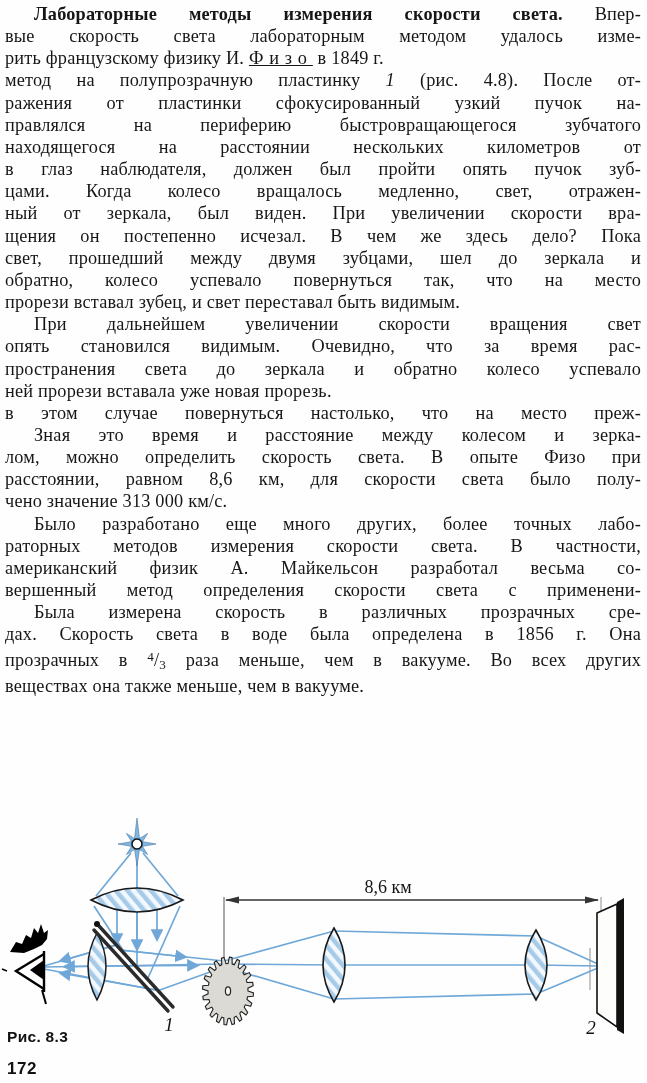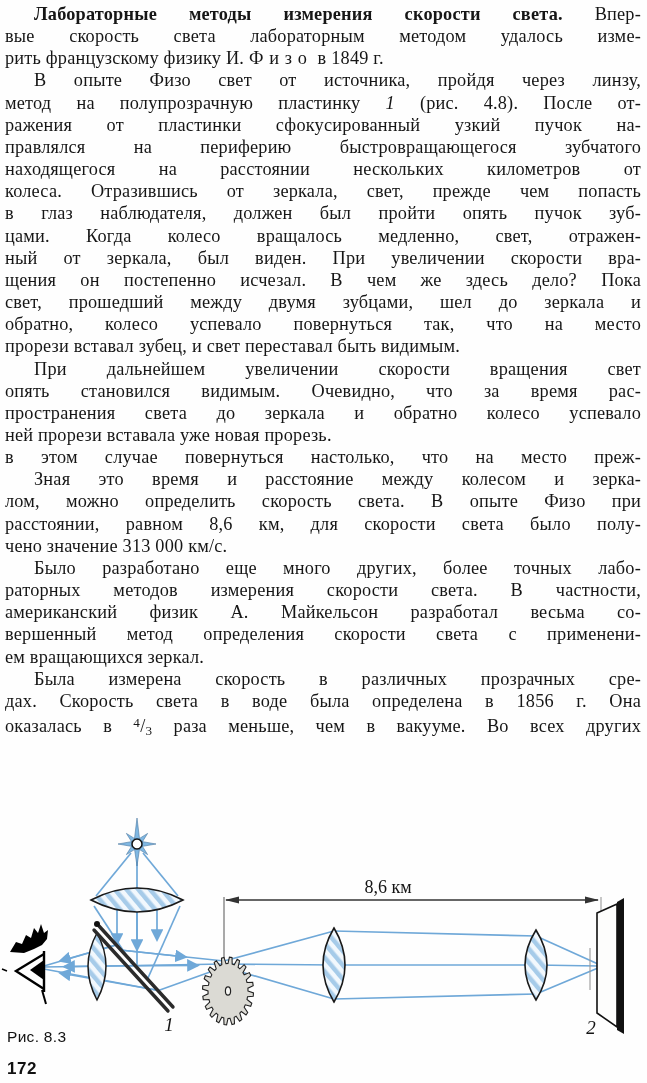--- a/index.html
+++ b/index.html
@@ -17,28 +17,28 @@
   }
   .para{margin:0;}
   .tline{
     text-align:justify;text-align-last:justify;-moz-text-align-last:justify;
     white-space:normal;
   }
   .tline.lastline{text-align-last:left;-moz-text-align-last:left;}
   .tline.firstline{text-indent:29px;}
   .b{font-weight:bold;}
   .i{font-style:italic;}
-  .sp{letter-spacing:0.32em;}
+  .sp{letter-spacing:0.32em;text-decoration:underline;}
   .sup{font-size:72%;vertical-align:0.4em;}
   .sub{font-size:72%;vertical-align:-0.18em;}
   .fig{position:absolute;left:0;top:815px;}
   .fig-caption{
     position:absolute;left:7px;top:1028px;
     font-family:"Liberation Sans","DejaVu Sans",sans-serif;
-    font-weight:normal;font-size:15.5px;color:#111;letter-spacing:0.3px;
+    font-weight:bold;font-size:15.5px;color:#111;letter-spacing:0.3px;
   }
   .page-number{
     position:absolute;left:7px;top:1059px;
     font-family:"Liberation Sans","DejaVu Sans",sans-serif;
     font-weight:bold;font-size:17px;color:#111;letter-spacing:0.5px;
   }
   .fig-label{font-style:italic;font-size:19px;fill:var(--ink);}
   .dim-label{font-size:18px;fill:var(--ink);}
   .beamline{stroke:var(--beam);stroke-width:1.7;fill:none;}
   .inkline{stroke:#333;fill:none;}
@@ -48,26 +48,24 @@
 
 <div class="page">
 
   <div class="body-text">
       <div class="para">
         <div class="tline firstline"><span class="b">Лабораторные методы измерения скорости света.</span><span> Впер-</span></div>
         <div class="tline"><span>вые скорость света лабораторным методом удалось изме-</span></div>
         <div class="tline lastline"><span>рить французскому физику </span><span>И. </span><span class="sp">Физо</span><span> в 1849 г.</span></div>
       </div>
       <div class="para">
-        <div class="tline firstline"><span>В опыте Физо свет от источника, пройдя через линзу,</span></div>
         <div class="tline"><span>метод на полупрозрачную пластинку </span><span class="i">1</span><span> (рис. 4.8). После от-</span></div>
         <div class="tline"><span>ражения от пластинки сфокусированный узкий пучок на-</span></div>
         <div class="tline"><span>правлялся на периферию быстровращающегося зубчатого</span></div>
         <div class="tline"><span>находящегося на расстоянии нескольких километров от</span></div>
-        <div class="tline"><span>колеса. Отразившись от зеркала, свет, прежде чем попасть</span></div>
         <div class="tline"><span>в глаз наблюдателя, должен был пройти опять пучок зуб-</span></div>
         <div class="tline"><span>цами. Когда колесо вращалось медленно, свет, отражен-</span></div>
         <div class="tline"><span>ный от зеркала, был виден. При увеличении скорости вра-</span></div>
         <div class="tline"><span>щения он постепенно исчезал. В чем же здесь дело? Пока</span></div>
         <div class="tline"><span>свет, прошедший между двумя зубцами, шел до зеркала и</span></div>
         <div class="tline"><span>обратно, колесо успевало повернуться так, что на место</span></div>
         <div class="tline lastline"><span>прорези вставал зубец, и свет переставал быть видимым.</span></div>
       </div>
       <div class="para">
         <div class="tline firstline"><span>При дальнейшем увеличении скорости вращения свет</span></div>
@@ -80,26 +78,26 @@
         <div class="tline firstline"><span>Зная это время и расстояние между колесом и зерка-</span></div>
         <div class="tline"><span>лом, можно определить скорость света. В опыте Физо при</span></div>
         <div class="tline"><span>расстоянии, равном 8,6 км, для скорости света было полу-</span></div>
         <div class="tline lastline"><span>чено значение 313 000 км/с.</span></div>
       </div>
       <div class="para">
         <div class="tline firstline"><span>Было разработано еще много других, более точных лабо-</span></div>
         <div class="tline"><span>раторных методов измерения скорости света. В частности,</span></div>
         <div class="tline"><span>американский физик А. Майкельсон разработал весьма со-</span></div>
         <div class="tline"><span>вершенный метод определения скорости света с применени-</span></div>
-        <div class="tline lastline"><span>ем вращающихся зеркал.</span></div>
       </div>
       <div class="para">
         <div class="tline firstline"><span>Была измерена скорость в различных прозрачных сре-</span></div>
         <div class="tline"><span>дах. Скорость света в воде была определена в 1856 г. Она</span></div>
-        <div class="tline"><span>оказалась в </span><span class="sup">4</span><span>/</span><span class="sub">3</span><span> раза меньше, чем в вакууме. Во всех других</span></div>
+        <div class="tline"><span>прозрачных в </span><span class="sup">4</span><span>/</span><span class="sub">3</span><span> раза меньше, чем в вакууме. Во всех других</span></div>
+        <div class="tline lastline"><span>веществах она также меньше, чем в вакууме.</span></div>
       </div>
     </div>
 
   <svg class="fig" width="647" height="268" viewBox="0 815 647 268" xmlns="http://www.w3.org/2000/svg">
     <defs>
       <pattern id="lenspat" patternUnits="userSpaceOnUse" width="9" height="9" patternTransform="rotate(-40)">
         <rect width="9" height="9" style="fill:var(--lensfill)"></rect>
         <rect width="4.5" height="9" style="fill:var(--stripe)"></rect>
       </pattern>
       <marker id="ar" viewBox="0 0 10 10" refX="8.5" refY="5" markerWidth="7.5" markerHeight="7.5" orient="auto">

